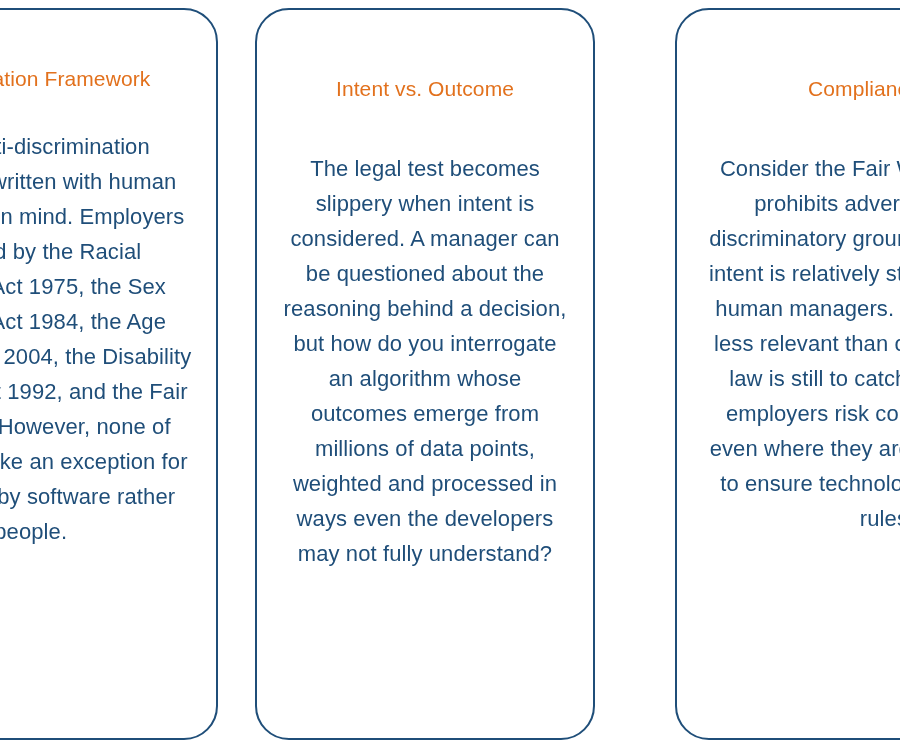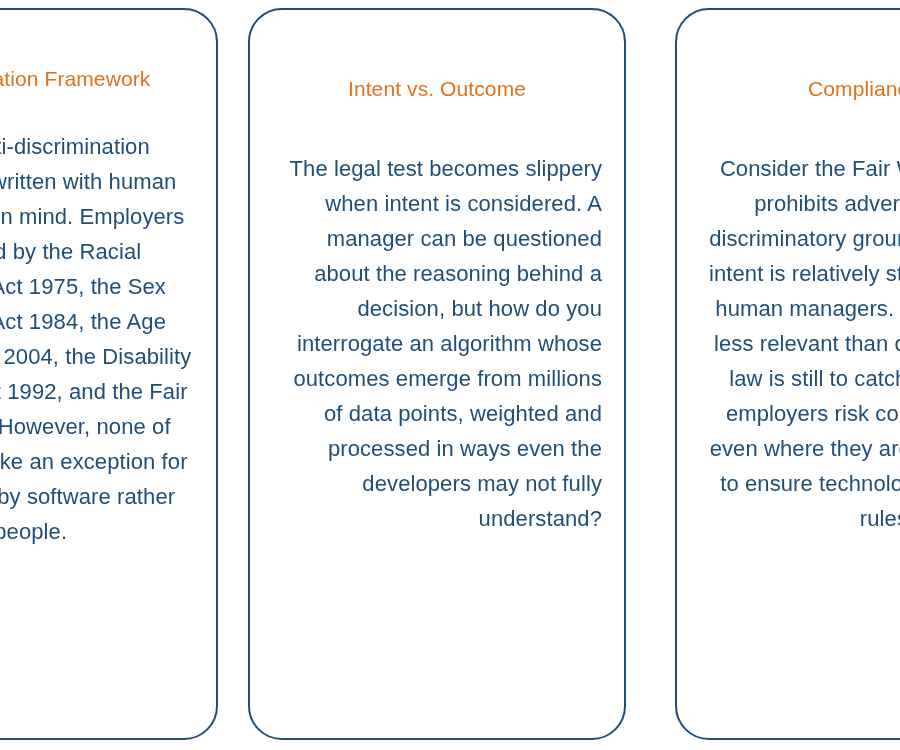--- a/index.html
+++ b/index.html
@@ -34,21 +34,21 @@
     display: flex;
     flex-direction: column;
     align-items: center;
     padding: 26px 22px 22px 22px;
     overflow: hidden;
   }
 
   
   .card-1 { left: -206px; width: 424px; }
   
-  .card-2 { left: 248px; width: 378px; }
+  .card-2 { left: 255px; width: 340px; }
   
   .card-3 { left: 675px; width: 424px; }
 
   .card-title {
     color: #E2711D;
     font-size: 21px;
     line-height: 29px;
     font-weight: 400;
     text-align: center;
     margin: 8px 0 0 0;
@@ -62,21 +62,21 @@
     font-weight: 400;
     text-align: center;
     margin: 0;
     letter-spacing: 0.1px;
   }
 
   .card-1 .card-title { margin-top: 28px; }
   .card-1 .card-body  { margin-top: 36px; }
 
   .card-2 .card-title { margin-top: 38px; }
-  .card-2 .card-body  { margin-top: 48px; text-align: right; }
+  .card-2 .card-body  { margin-top: 48px; }
 
   .card-3 .card-title { margin-top: 38px; }
   .card-3 .card-body  { margin-top: 48px; }
 </style>
 </head>
 <body>
 
 <div id="stage">
 
   <div class="card card-1">

